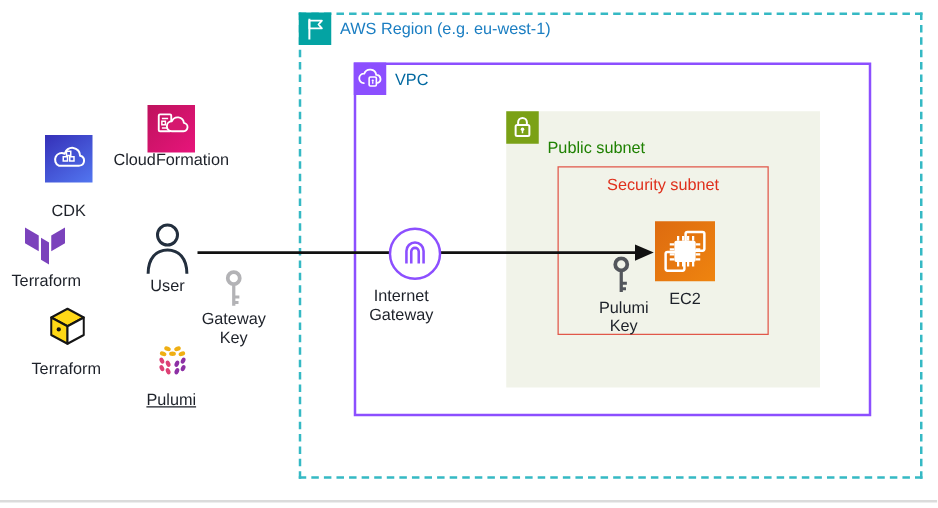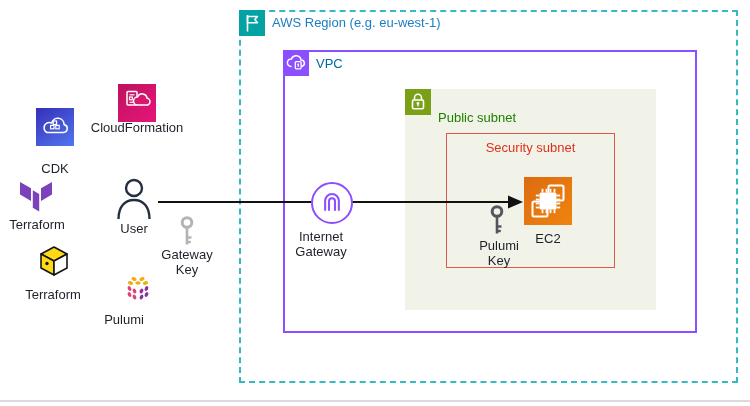--- a/index.html
+++ b/index.html
@@ -138,21 +138,21 @@
         <ellipse cx="13.5" cy="24" rx="2.6" ry="1.7" transform="rotate(65 13.5 24)"></ellipse>
       </g>
       <g fill="#8d30a5">
         <ellipse cx="25.5" cy="15.5" rx="2.6" ry="1.7" transform="rotate(-65 25.5 15.5)"></ellipse>
         <ellipse cx="20.5" cy="18" rx="2.6" ry="1.7" transform="rotate(-65 20.5 18)"></ellipse>
         <ellipse cx="25.5" cy="21.5" rx="2.6" ry="1.7" transform="rotate(-65 25.5 21.5)"></ellipse>
         <ellipse cx="20.5" cy="24" rx="2.6" ry="1.7" transform="rotate(-65 20.5 24)"></ellipse>
       </g>
     </svg>
   </div>
-  <div class="node-label" style="left:94px;top:312px;width:60px;">Pulumi</div>
+  <div class="node-label" style="left:107px;top:312px;width:60px;text-decoration:underline;">Pulumi</div>
 
   <div class="igw-circle" style="left:311px;top:182px;">
     <svg width="36" height="36" viewBox="0 0 42 42">
       <path d="M13,30 V18.5 a8,8 0 0 1 16,0 V30" fill="none" stroke="#8c4fff" stroke-width="2.4"></path>
       <path d="M17.5,30 V19 a3.5,3.5 0 0 1 7,0 V30" fill="none" stroke="#8c4fff" stroke-width="2.4"></path>
     </svg>
   </div>
   <div class="node-label" style="left:285px;top:229px;width:72px;">Internet Gateway</div>
 
   <div class="icon-tile" style="left:488px;top:205px;width:18px;height:32px;z-index:6;">

